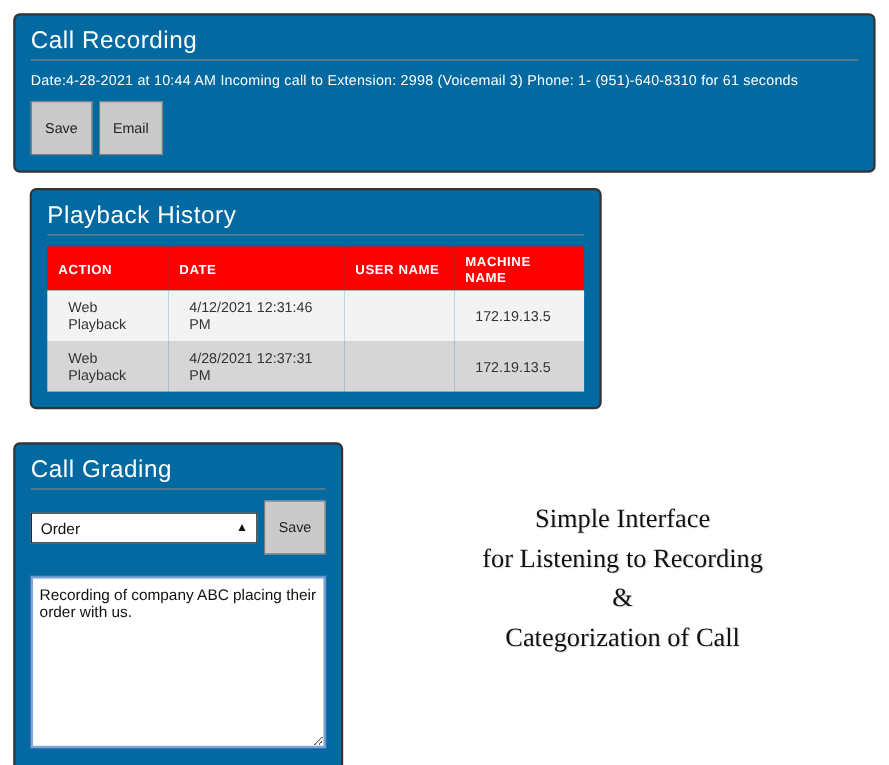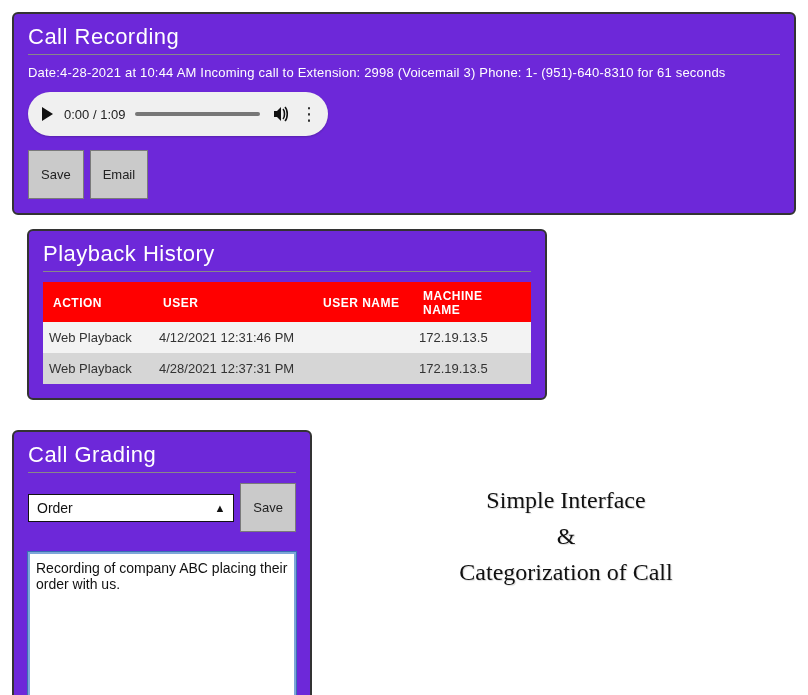--- a/index.html
+++ b/index.html
@@ -5,21 +5,21 @@
   * { box-sizing: border-box; }
   body {
     margin: 0;
     padding: 12px;
     font-family: "Segoe UI", Arial, sans-serif;
     background: #fff;
     width: 808px;
     color: #111;
   }
   .panel {
-    background: #6d28d9;
+    background: #0369a1;
     border: 2px solid #333;
     border-radius: 6px;
     padding: 10px 14px 14px 14px;
     color: #fff;
     margin-bottom: 14px;
   }
   .panel-title {
     font-size: 22px;
     font-weight: 300;
     letter-spacing: 0.5px;
@@ -83,21 +83,21 @@
     background:#ff0000;
     color:#fff;
     text-align:left;
     font-weight:700;
     padding:5px 10px;
     letter-spacing:0.5px;
     font-size:12px;
   }
   .history-table tbody tr:nth-child(odd){ background:#f3f3f3; }
   .history-table tbody tr:nth-child(even){ background:#d6d6d6; }
-  .history-table td { padding:8px 6px; }
+  .history-table td { padding:8px 19px; }
   
   .lower-row { display:flex; gap:24px; align-items:flex-start; margin-top:30px;}
   .grading-panel { width:300px; }
   .grade-controls { display:flex; gap:6px; align-items:center; margin-bottom:20px;}
   .grade-select {
     flex:1;
     background:#fff;
     border:1px solid #111;
     height:28px;
     display:flex;
@@ -134,57 +134,34 @@
   
   #playback-panel{ width:520px;margin-left:15px; }
 </style>
 </head>
 <body>
 
 <div class="panel">
   <div class="panel-title">Call Recording</div>
   <div class="subline">Date:4-28-2021 at 10:44 AM Incoming call to Extension: 2998 (Voicemail 3) Phone: 1- (951)-640-8310 for 61 seconds</div>
 
-  <div class="audio-player">
-    <div class="icon-btn play-btn">
-      <svg width="18" height="18" viewBox="0 0 18 18">
-          <polygon points="4,2 15,9 4,16" fill="#111"></polygon>
-        </svg>
-    </div>
-    <div class="time-text">
-      <span>0:00</span>
-      <span> / </span>
-      <span>1:09</span>
-    </div>
-    <div class="seek-track">
-      <div class="seek-fill"></div>
-    </div>
-    <div class="icon-btn vol-btn">
-      <svg width="18" height="18" viewBox="0 0 18 18" fill="#111">
-        <polygon points="2,6 5,6 9,2 9,16 5,12 2,12"></polygon>
-        <path d="M11 4 C13 6 13 12 11 14" stroke="#111" stroke-width="1.6" fill="none"></path>
-        <path d="M13 2 C16 5 16 13 13 16" stroke="#111" stroke-width="1.6" fill="none"></path>
-      </svg>
-    </div>
-    <div class="icon-btn menu-dots">⋮</div>
-  </div>
 
   <div class="btn-row">
     <button class="ui-btn">Save</button>
     <button class="ui-btn">Email</button>
   </div>
 </div>
 
 <div class="panel" id="playback-panel">
   <div class="panel-title">Playback History</div>
   <table class="history-table">
     <thead>
       <tr>
         <th style="width:110px">ACTION</th>
-        <th style="width:160px">USER</th>
+        <th style="width:160px">DATE</th>
         <th style="width:100px">USER NAME</th>
         <th>MACHINE NAME</th>
       </tr>
     </thead>
     <tbody>
       <tr>
         <td>Web Playback</td>
         <td>4/12/2021 12:31:46 PM</td>
         <td></td>
         <td>172.19.13.5</td>
@@ -208,17 +185,18 @@
         <span>Order</span>
         <span class="caret">▲</span>
       </div>
       <button class="ui-btn">Save</button>
     </div>
     <textarea class="grade-text" style="">Recording of company ABC placing their order with us.</textarea>
   </div>
 
   <div class="caption-block">
     <div>Simple Interface</div>
+    <div>for Listening to Recording</div>
     <div>&amp;</div>
     <div>Categorization of Call</div>
   </div>
 
 </div>
 
 </body></html>

